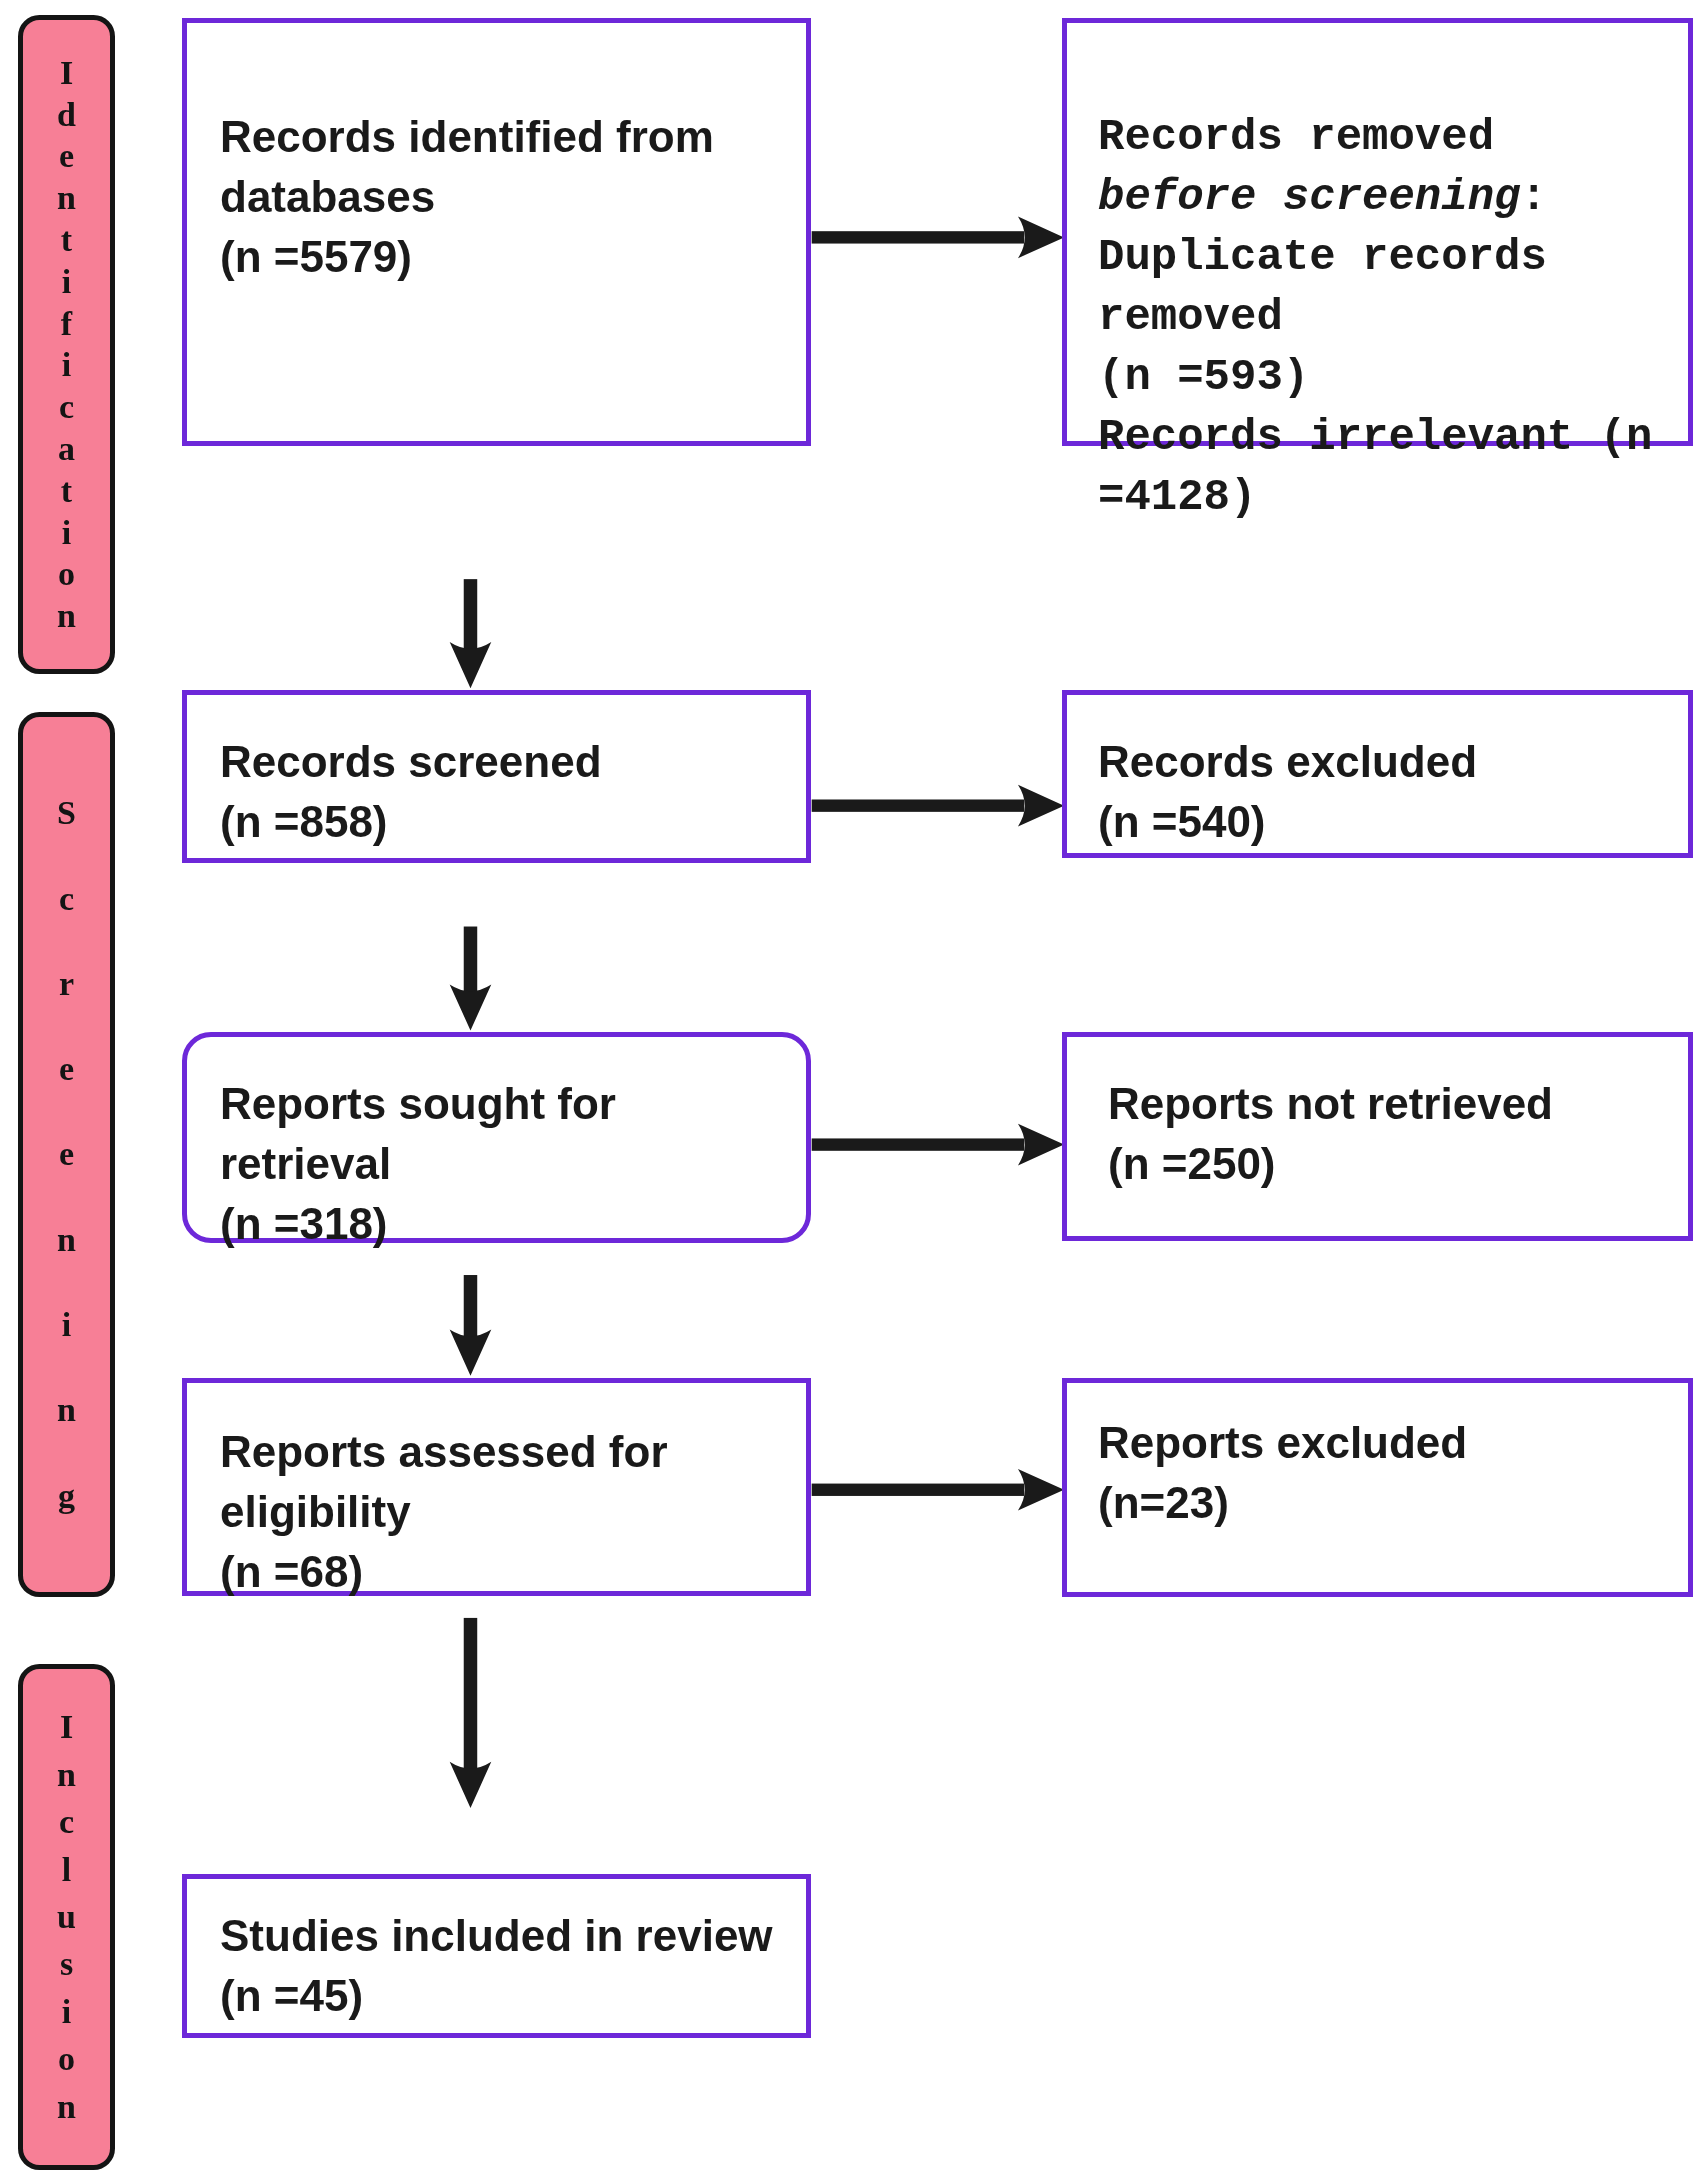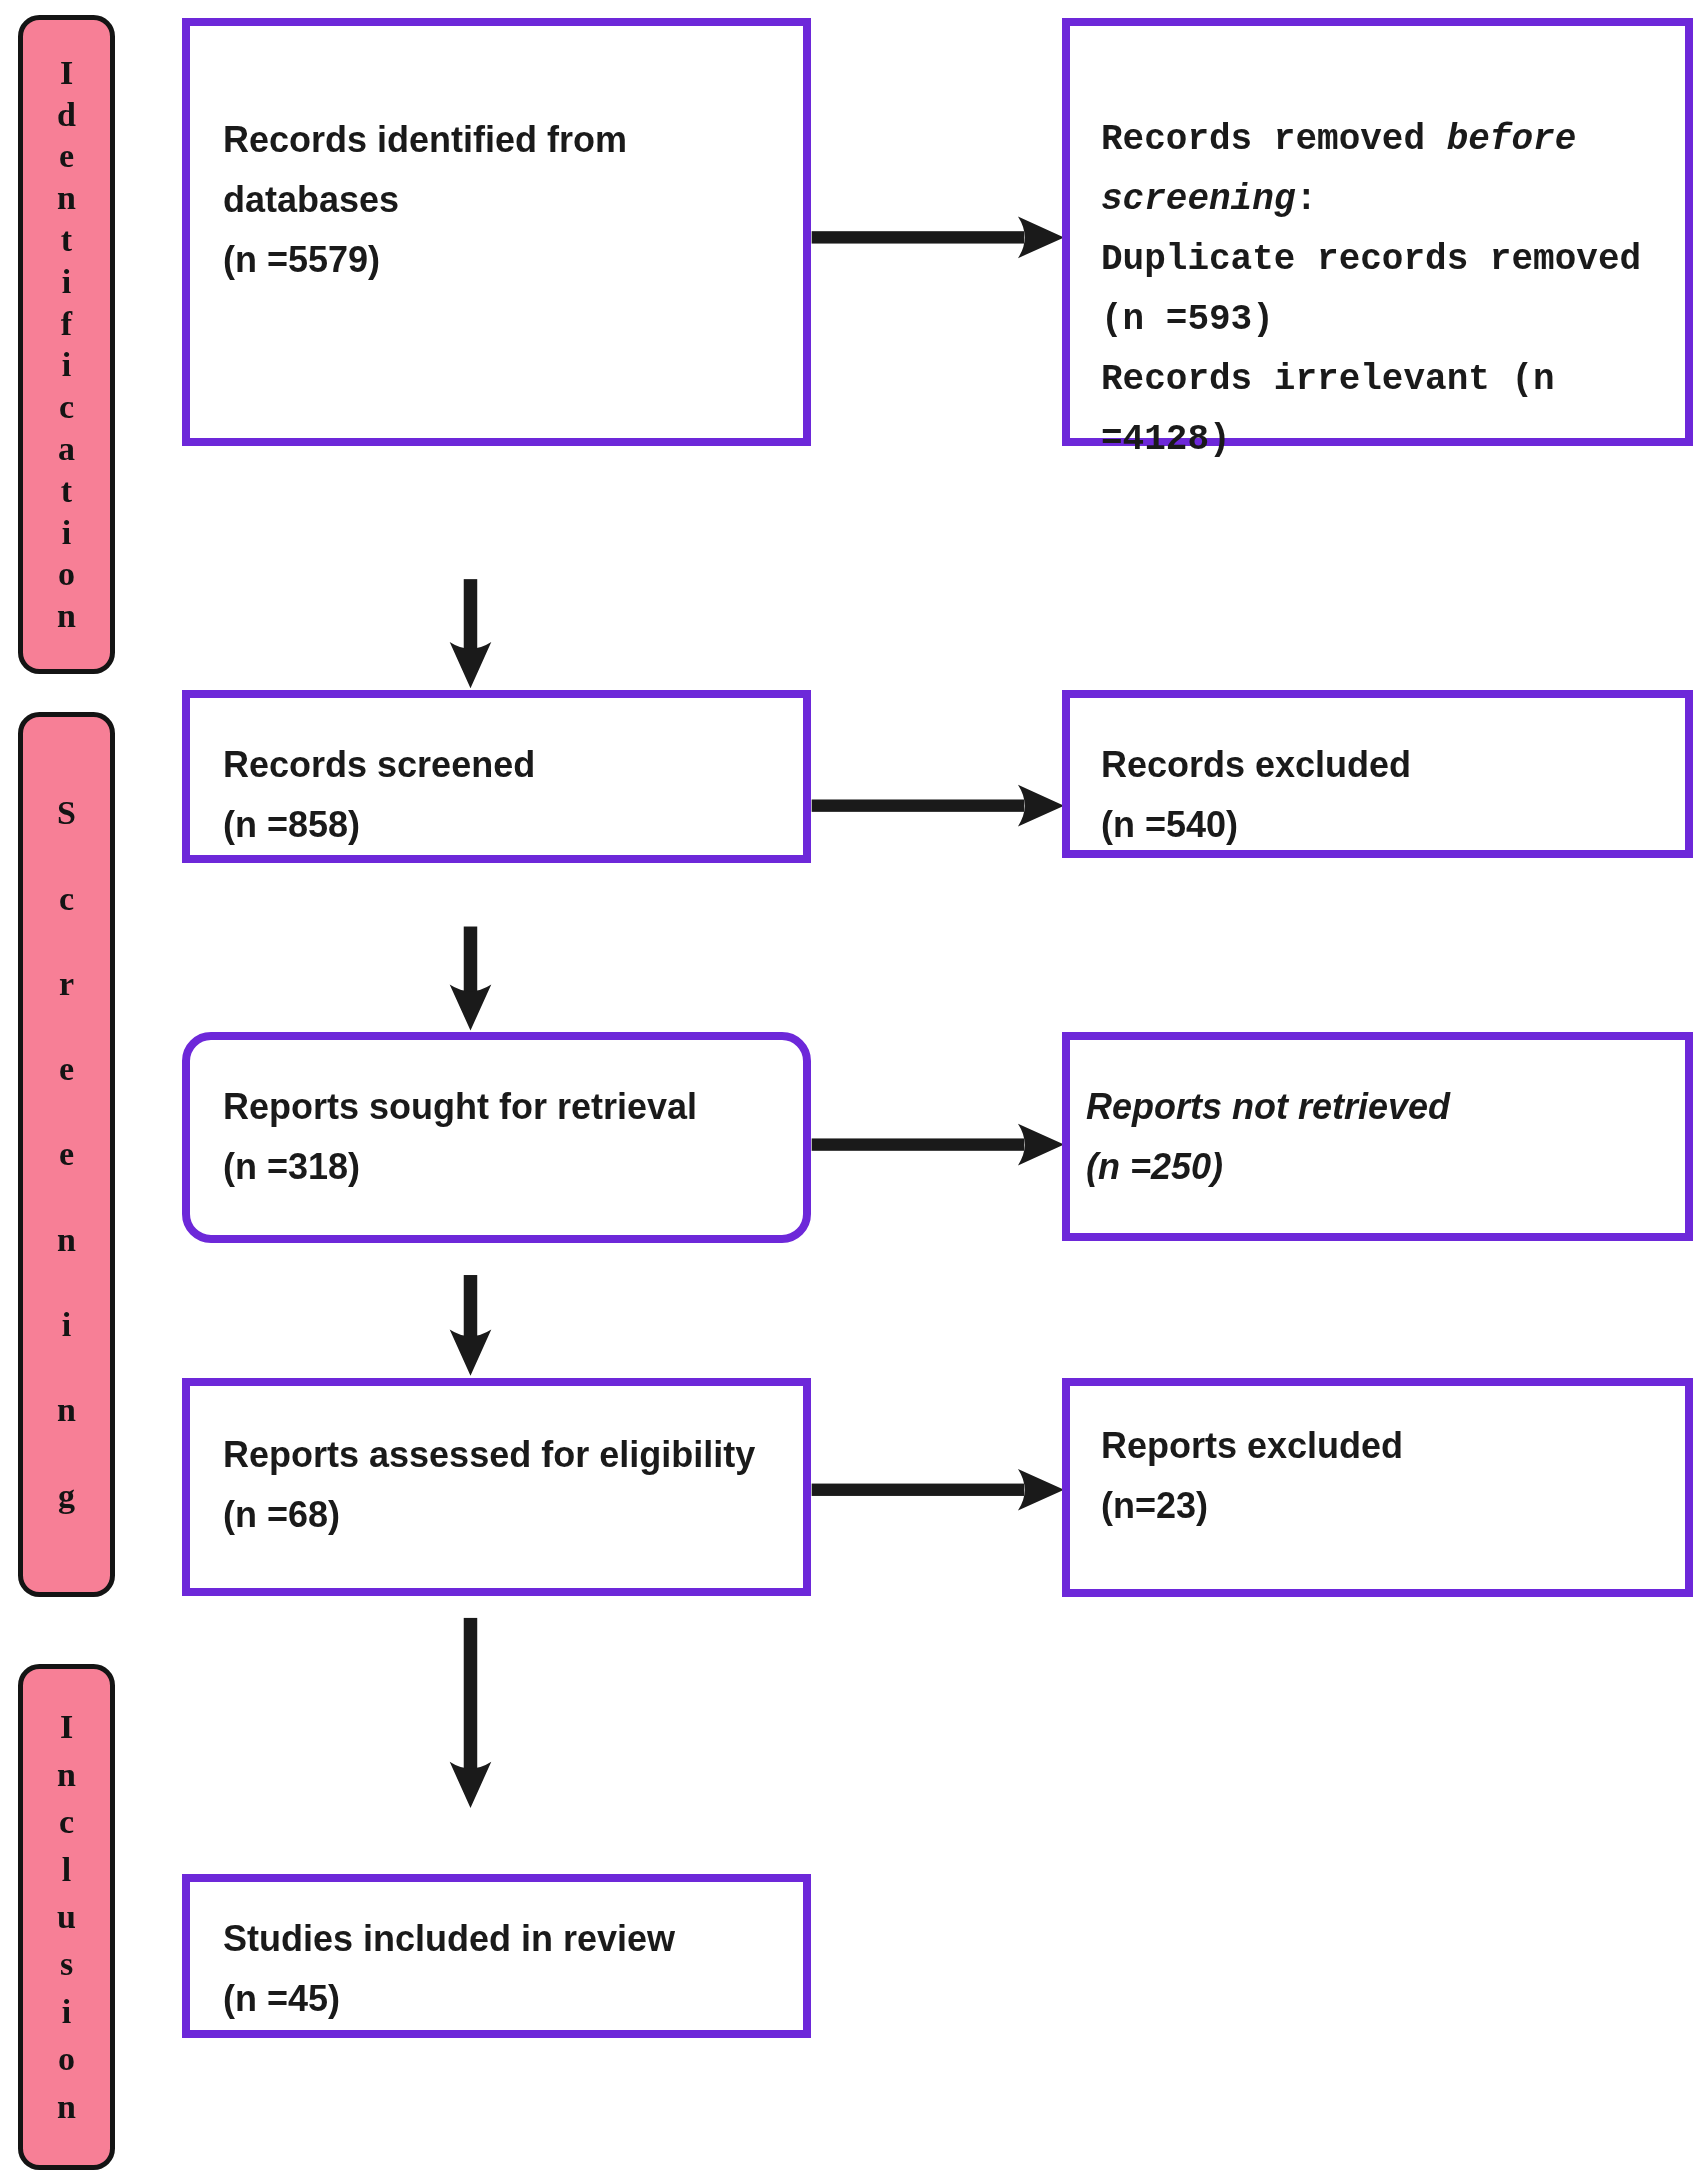--- a/index.html
+++ b/index.html
@@ -39,34 +39,34 @@
   #stage-identification { top: 15px;  height: 659px; }
   #stage-screening      { top: 712px; height: 885px; }
   #stage-inclusion      { top: 1664px; height: 506px; }
   .vletter { display: block; }
 
   
   .flowbox {
     position: absolute;
     box-sizing: border-box;
     background: #ffffff;
-    border: 8px solid #6d28d9;
+    border: 5px solid #6d28d9;
     font-weight: bold;
-    font-size: 36px;
+    font-size: 44px;
     line-height: 60px;
   }
   .flowbox .txt { display: block; }
   .col-left  { left: 182px;  width: 629px; }
   .col-right { left: 1062px; width: 631px; }
   #box-identified        { top: 18px;   height: 428px; padding: 84px 22.5px 0 33px; }
   #box-removed           { top: 18px;   height: 428px; padding: 84px 17px 0 31px; font-family: Liberation Mono, monospace; }
   #box-screened          { top: 690px; height: 173px; padding: 37px 22.5px 0 33px; }
   #box-excluded-records  { top: 690px; height: 168px; padding: 37px 17px 0 31px; }
   #box-sought            { top: 1032px; height: 211px; padding: 37px 22.5px 0 33px; border-radius: 29px; }
-  #box-not-retrieved     { top: 1032px; height: 209px; padding: 37px 17px 0 16px; font-style: italic; }
+  #box-not-retrieved     { top: 1032px; height: 209px; padding: 37px 17px 0 41px; }
   #box-assessed          { top: 1378px; height: 218px; padding: 39px 22.5px 0 33px; }
   #box-excluded-reports  { top: 1378px; height: 219px; padding: 30px 17px 0 31px; }
   #box-included          { top: 1874px; height: 164px; padding: 27px 22.5px 0 33px; }
   .italic { font-style: italic; }
 
   
   .arrow-layer {
     position: absolute;
     left: 0; top: 0;
     width: 1706px;

